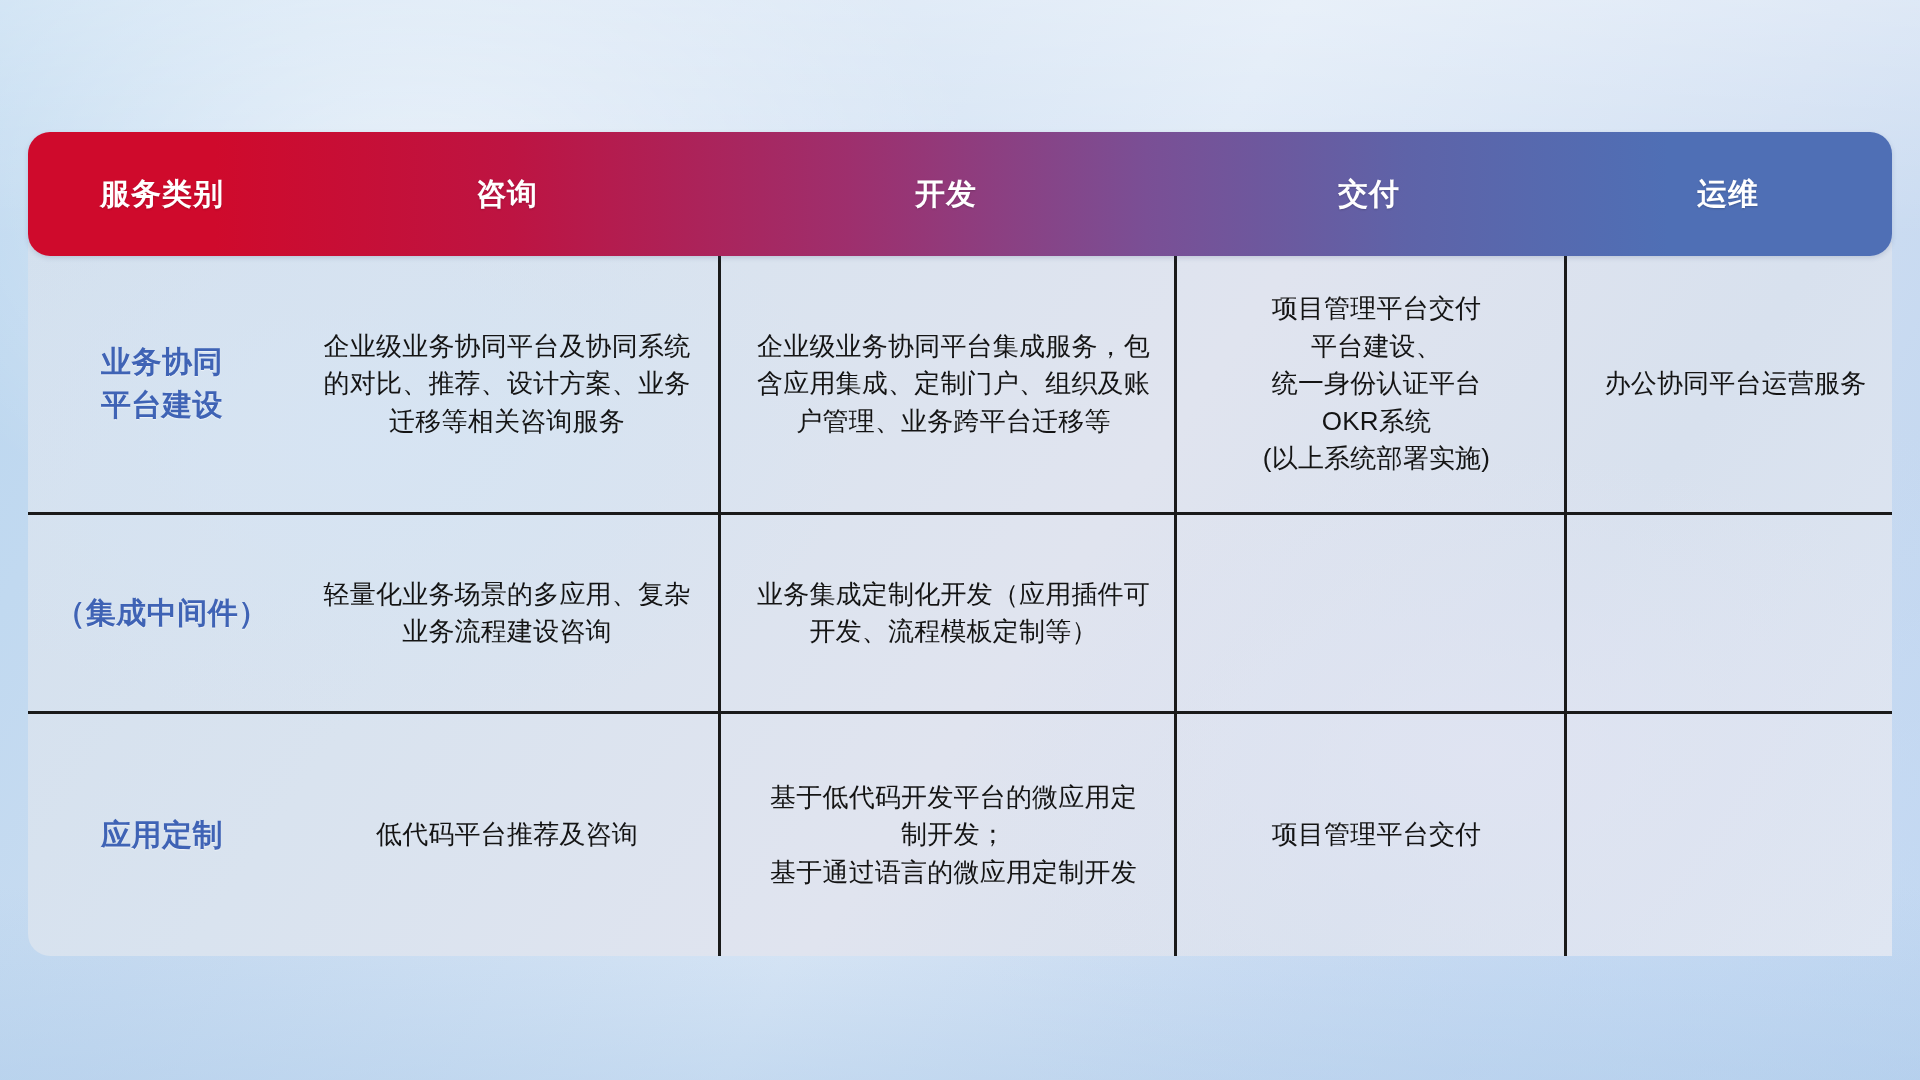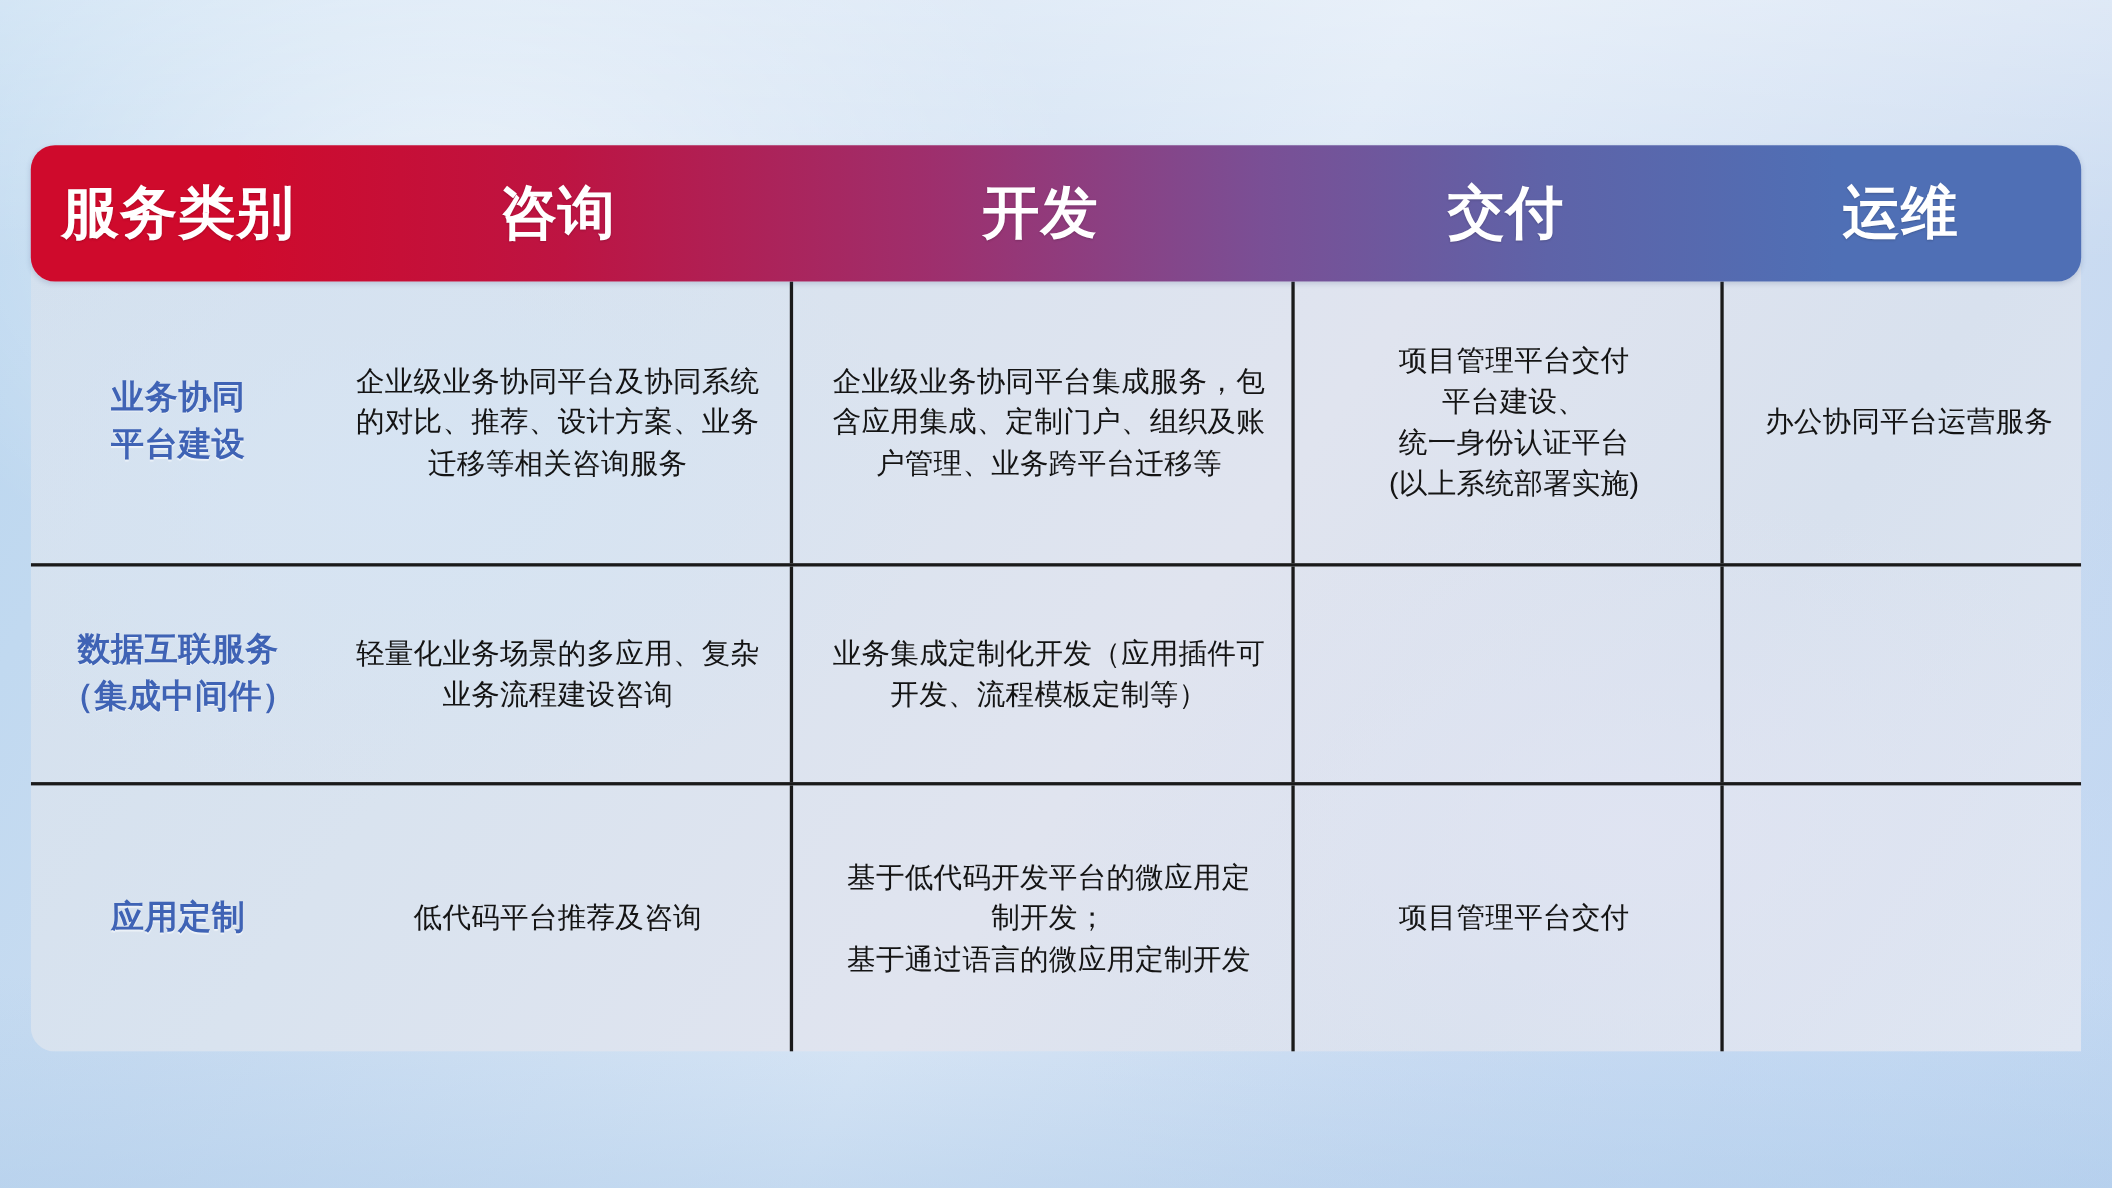--- a/index.html
+++ b/index.html
@@ -57,21 +57,21 @@
         #5e63a8 74%,
         #4f6fb5 88%,
         #4f6fb5 100%);
     display: flex;
     align-items: center;
     box-shadow: 0 2px 5px rgba(60,80,120,0.18);
     z-index: 3;
   }
   .th {
     color: #ffffff;
-    font-size: 52px;
+    font-size: 30px;
     font-weight: 700;
     text-align: center;
     letter-spacing: 1px;
     text-shadow: 0 1px 2px rgba(0,0,0,0.18);
     white-space: nowrap;
   }
 
   
   .tbody {
     position: relative;
@@ -159,32 +159,32 @@
           <div class="body-text">企业级业务协同平台及协同系统的对比、推荐、设计方案、业务迁移等相关咨询服务</div>
         </div>
         <div class="cell c3 vline">
           <div class="body-text">企业级业务协同平台集成服务，包含应用集成、定制门户、组织及账户管理、业务跨平台迁移等</div>
         </div>
         <div class="cell c4 vline">
           <div class="body-text">
             <div>项目管理平台交付</div>
             <div>平台建设、</div>
             <div>统一身份认证平台</div>
+            <div>OKR系统</div>
             <div>(以上系统部署实施)</div>
           </div>
         </div>
         <div class="cell c5 vline">
           <div class="body-text">办公协同平台运营服务</div>
         </div>
       </div>
 
       <div class="row r2">
         <div class="cell c1">
           <div class="cat">
-            <div>数据互联服务</div>
             <div>（集成中间件）</div>
           </div>
         </div>
         <div class="cell c2">
           <div class="body-text">轻量化业务场景的多应用、复杂业务流程建设咨询</div>
         </div>
         <div class="cell c3 vline">
           <div class="body-text">业务集成定制化开发（应用插件可开发、流程模板定制等）</div>
         </div>
         <div class="cell c4 vline">

